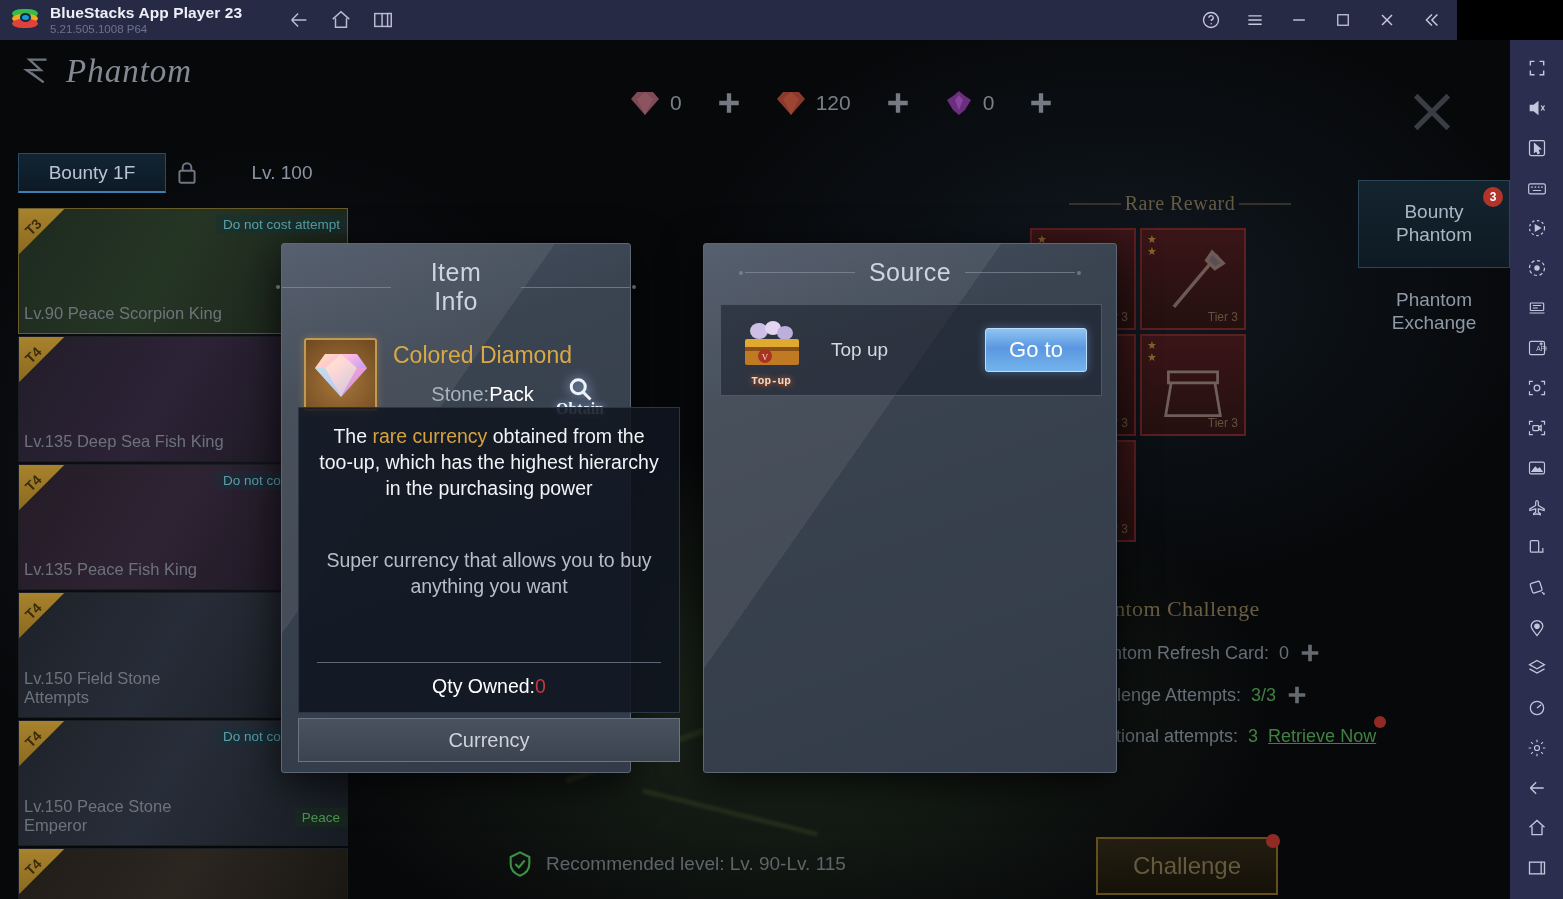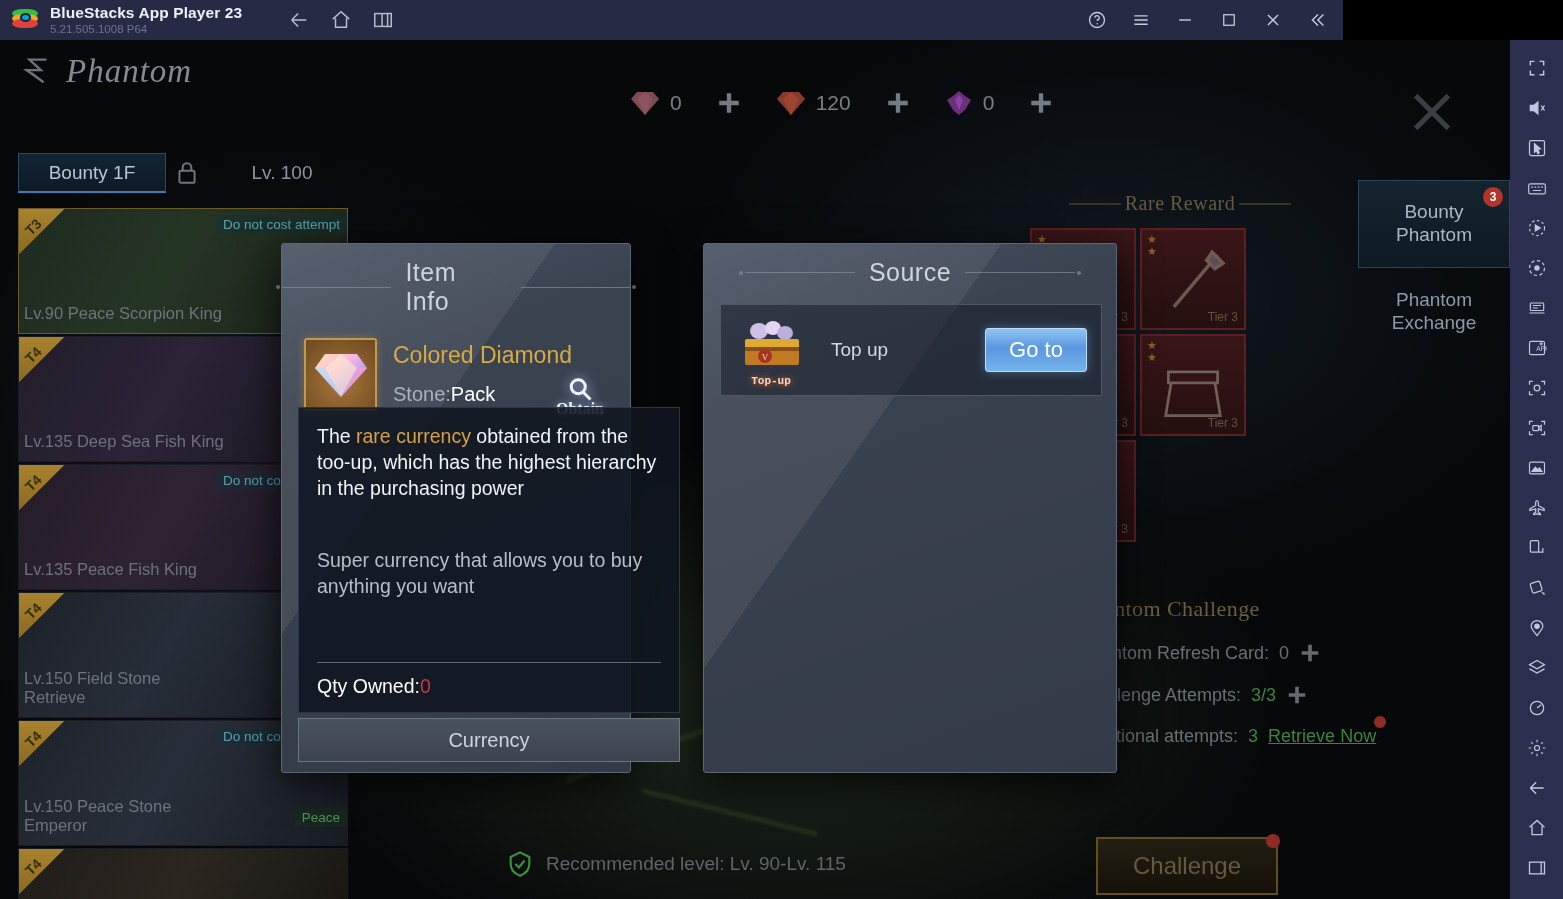--- a/index.html
+++ b/index.html
@@ -6,21 +6,21 @@
   html, body {
     width: 1563px; height: 899px;
     background: #000;
     font-family: "Liberation Sans", sans-serif;
     overflow: hidden;
   }
   #root { position: relative; width: 1563px; height: 899px; background:#000; }
 
   
   .titlebar {
-    position:absolute; left:0; top:0; width:1343px; height:40px;
+    position:absolute; left:0; top:0; width:1457px; height:40px;
     background:#272a45; display:flex; align-items:center;
   }
   .bs-logo { width:26px; height:22px; margin-left:12px; position:relative; }
   .bs-logo i { position:absolute; left:0; width:26px; height:9px; border-radius:50%/60%; display:block; }
   .bs-logo i:nth-child(1){ top:0; background:#2fbf4a; }
   .bs-logo i:nth-child(2){ top:5px; background:#f0a81e; }
   .bs-logo i:nth-child(3){ top:10px; background:#e0413d; }
   .bs-logo b { position:absolute; left:8px; top:4px; width:11px; height:9px; border-radius:50%;
                background:#1c9ad6; box-shadow:inset 0 0 0 2px #0d2a3a; z-index:3; }
   .bs-titles { margin-left:12px; line-height:1.1; }
@@ -141,21 +141,21 @@
              font-size:24px; color:#7d6e4b; cursor:pointer; opacity:.8; }
   .chalbtn .dot { position:absolute; right:-4px; top:-5px; width:14px; height:14px;
                   border-radius:50%; background:#b2342b; }
 
   
   .panel { position:absolute; background:linear-gradient(160deg,#4a5464 0%,#3a4350 24%,#333b48 100%);
            border:1px solid #5d6675; border-radius:3px;
            box-shadow:0 10px 40px rgba(0,0,0,.75); }
   .panel:after { content:''; position:absolute; inset:0; pointer-events:none;
            background:linear-gradient(125deg, rgba(255,255,255,.07) 0 38%, rgba(255,255,255,0) 38%); }
-  #itemPanel { left:281px; top:203px; width:350px; height:530px; }
+  #itemPanel { left:281px; top:203px; width:350px; height:530px;text-align:center; }
   #srcPanel  { left:703px; top:203px; width:414px; height:530px; }
 
   .ptitlerow { display:flex; align-items:center; justify-content:center; gap:14px;
                margin-top:14px; position:relative; z-index:2; }
   .ptitlerow .ln { width:110px; height:1px; background:#8e97a5; opacity:.6; position:relative; }
   .ptitlerow .ln:before { content:''; position:absolute; width:4px; height:4px; border-radius:50%;
                           background:#8e97a5; top:-1.5px; }
   .ptitlerow .ln.l:before { left:-6px; }
   .ptitlerow .ln.r:before { right:-6px; }
   .ptitle { font-size:25px; color:#ced4dd; letter-spacing:.5px; }
@@ -372,21 +372,21 @@
           </div>
         <div class="chip cyan">Do not cost attempt</div>
         <div class="bname">Lv.135 Peace Fish King</div>
       </div>
       <div class="boss">
         <div class="art" style="background:linear-gradient(120deg,#1d2129,#272d38 45%,#161a21);"></div>
         <div class="tier">
             <span>T4</span>
           </div>
         <div class="chip green">Drop rate</div>
-        <div class="bname">Lv.150 Field Stone Retrieve</div>
+        <div class="bname">Lv.150 Field Stone Attempts</div>
       </div>
       <div class="boss">
         <div class="art" style="background:linear-gradient(120deg,#1e222a,#282e39 45%,#171b22);"></div>
         <div class="tier">
             <span>T4</span>
           </div>
         <div class="chip cyan">Do not cost attempt</div>
         <div class="chip green">Peace</div>
         <div class="bname">Lv.150 Peace Stone Emperor</div>
       </div>

